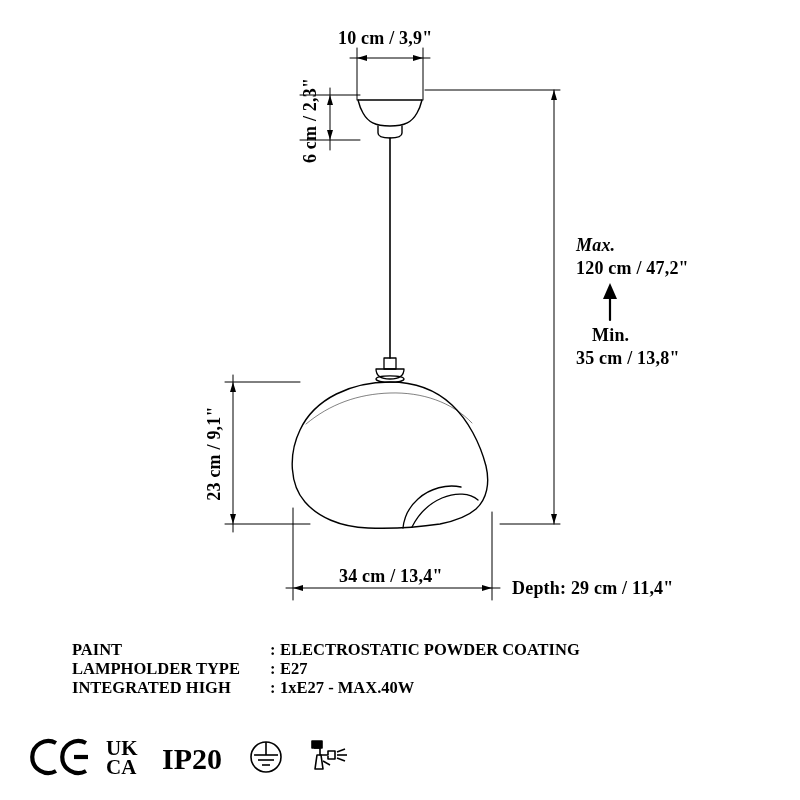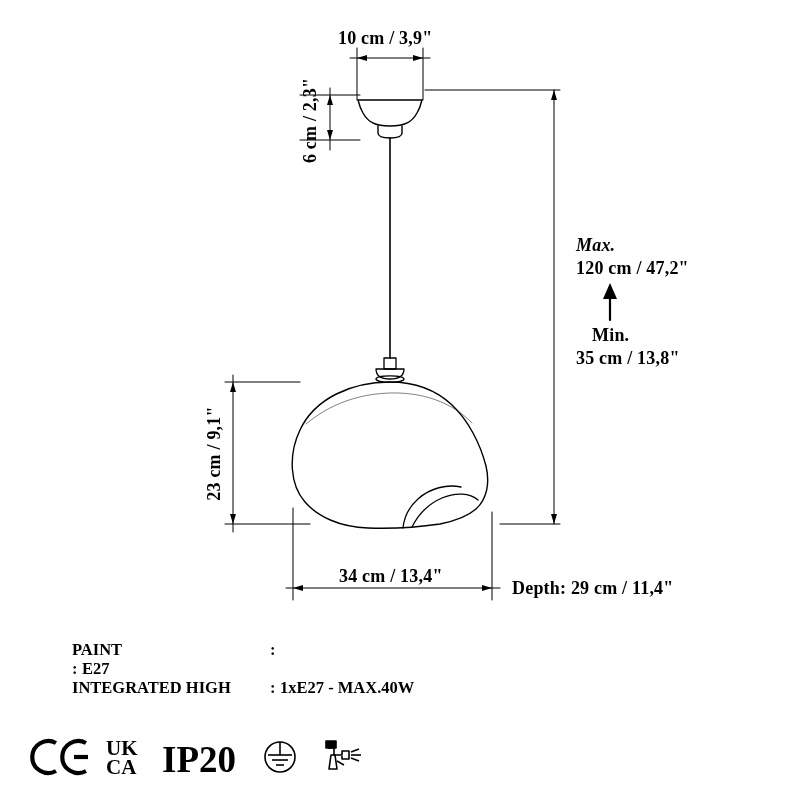--- a/index.html
+++ b/index.html
@@ -75,21 +75,21 @@
   }
   .badge-ce {
     margin-right: 14px;
   }
   .badge-ukca {
     margin-right: 8px;
   }
   .badge-ip {
     font-family: "Liberation Serif", serif;
     font-weight: bold;
-    font-size: 37px;
+    font-size: 30px;
     letter-spacing: 0px;
     margin-right: 22px;
   }
   .badge-earth {
     margin-right: 16px;
   }
 </style>
 </head>
 <body>
 
@@ -176,22 +176,24 @@
   <div class="dim-label rot-label" style="left:154px; top:443px; width:120px; text-align:center;">23 cm / 9,1"</div>
 
   <div class="dim-label" style="left:339px; top:566px;">34 cm / 13,4"</div>
 
   <div class="dim-label" style="left:512px; top:578px;">Depth: 29 cm / 11,4"</div>
 
   <div class="spec-table">
     <div class="spec-row">
       <span class="spec-key">PAINT</span>
       <span class="spec-colon">:</span>
+      <span class="spec-val">ELECTROSTATIC POWDER COATING</span>
     </div>
     <div class="spec-row">
+      <span class="spec-key">LAMPHOLDER TYPE</span>
       <span class="spec-colon">:</span>
       <span class="spec-val">E27</span>
     </div>
     <div class="spec-row">
       <span class="spec-key">INTEGRATED HIGH</span>
       <span class="spec-colon">:</span>
       <span class="spec-val">1xE27 - MAX.40W</span>
     </div>
   </div>
 

